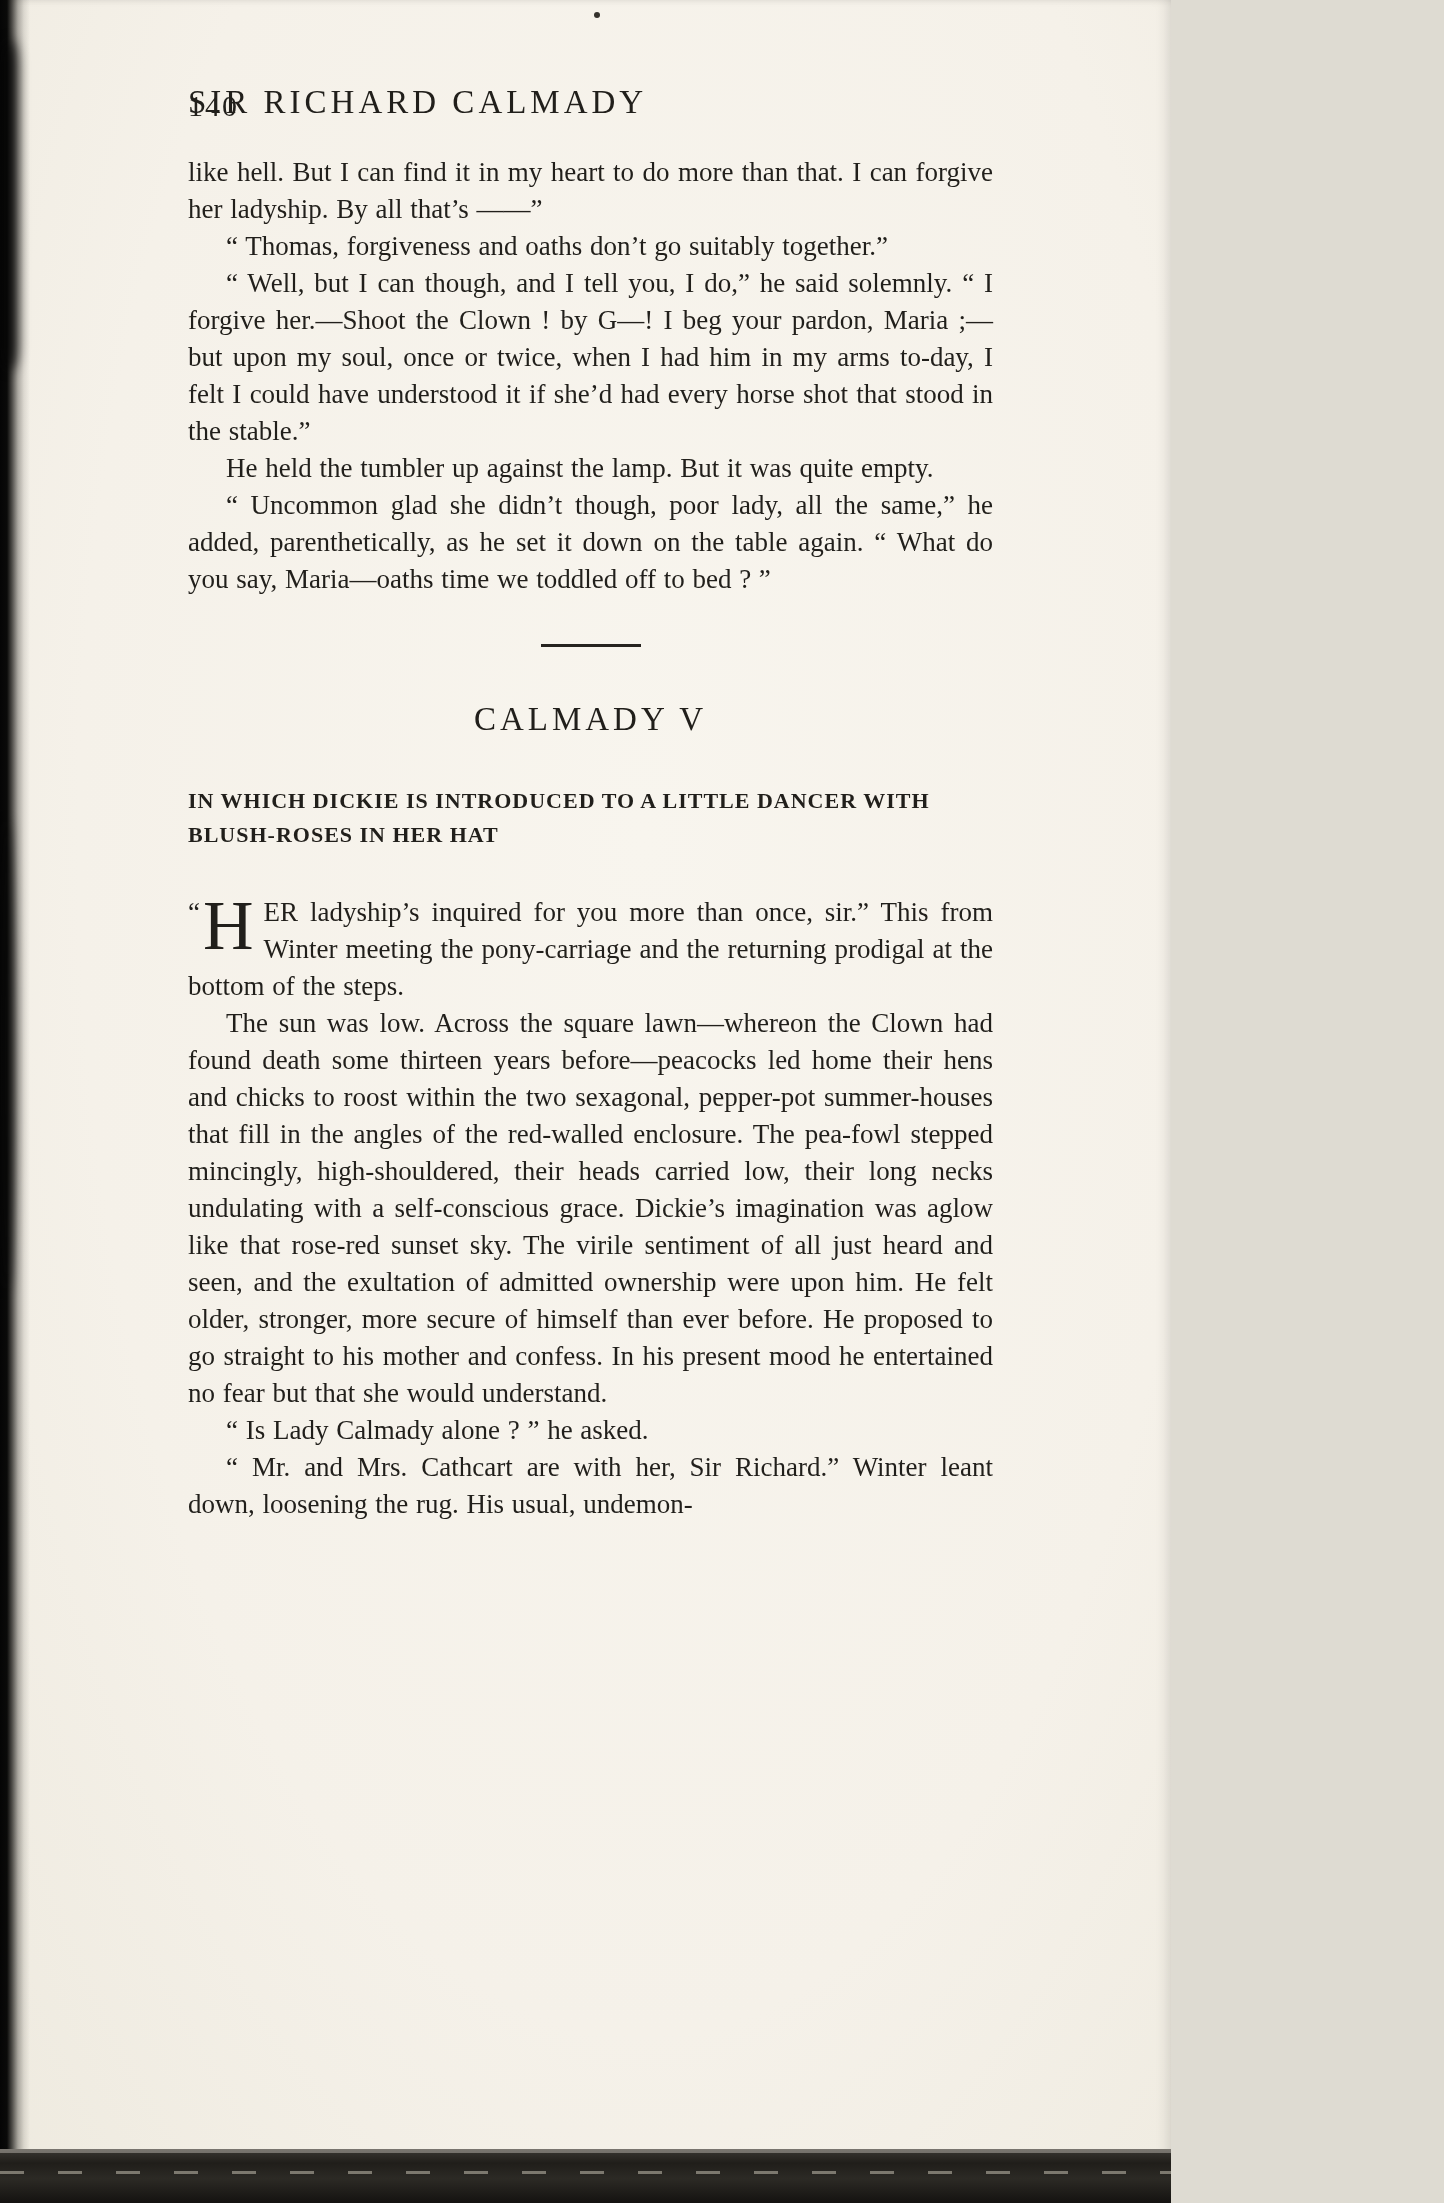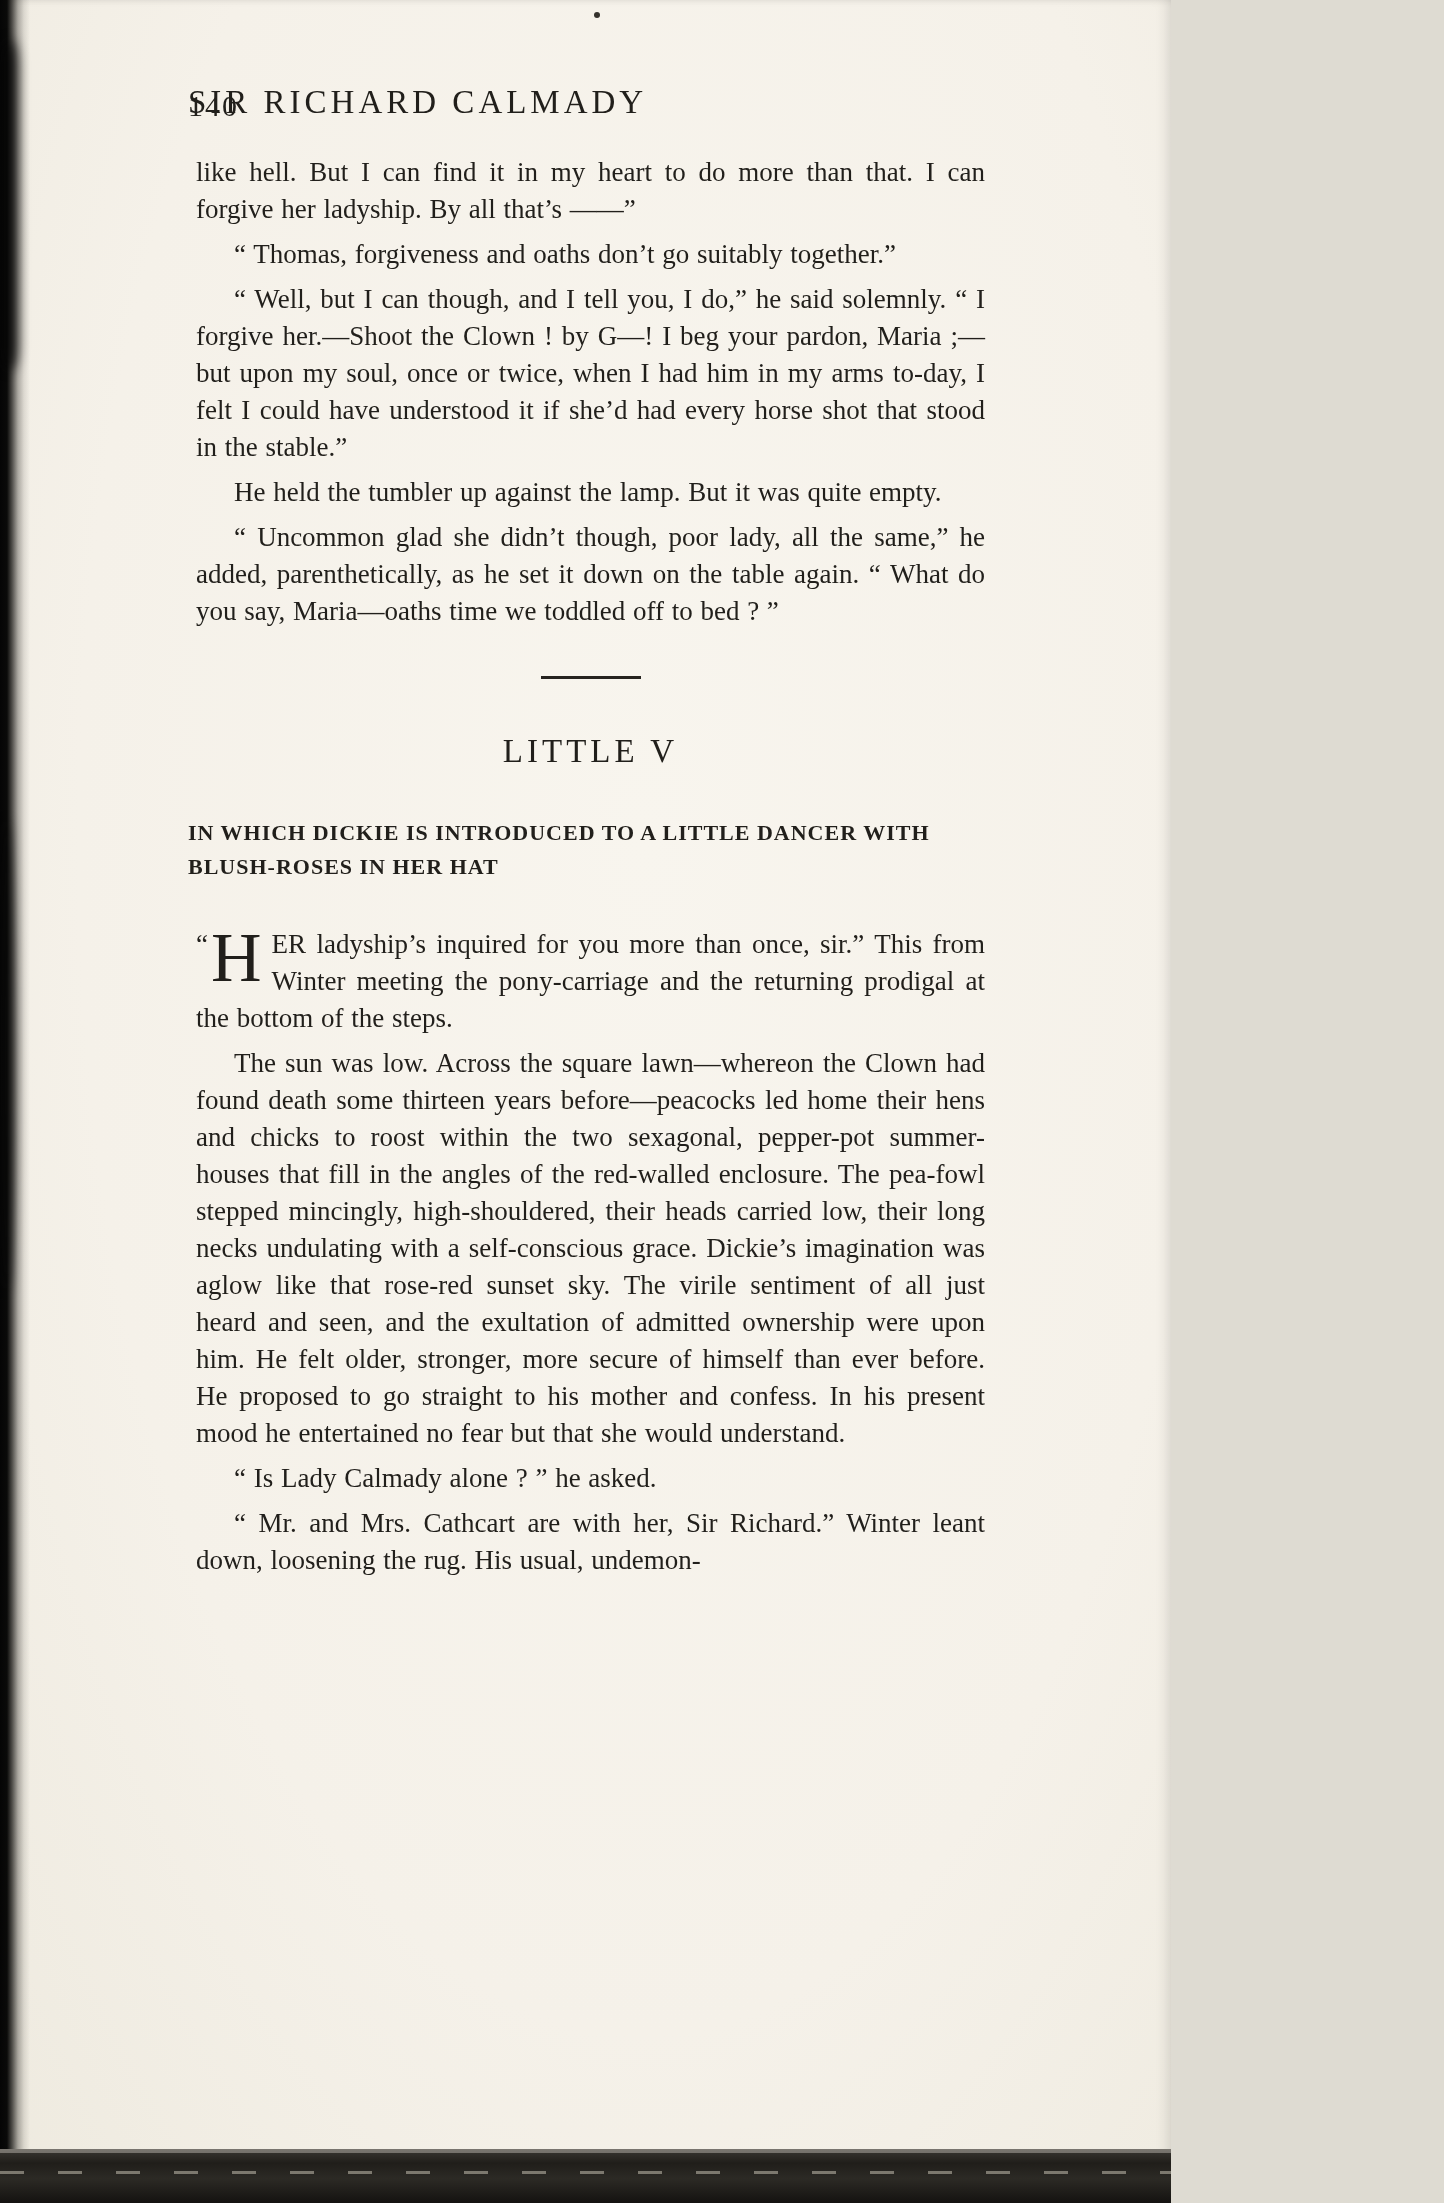--- a/index.html
+++ b/index.html
@@ -101,21 +101,21 @@
   .running-title {
     display: block;
     text-align: left;
     font-size: 33px;
     letter-spacing: 4px;
     white-space: nowrap;
   }
 
   .text-block { }
   .para {
-    margin: 8px;
+    margin: 0;
     text-align: justify;
     font-size: 27px;
     line-height: 37px;
     word-spacing: 1px;
   }
   .para.indented { text-indent: 38px; }
 
   .section-divider {
     width: 100px;
     border: none;
@@ -180,21 +180,21 @@
     <div class="text-block section-1">
         <p class="para">like hell.  But I can find it in my heart to do more than that.  I can forgive her ladyship.  By all that’s ——”</p>
         <p class="para indented">“ Thomas, forgiveness and oaths don’t go suitably together.”</p>
         <p class="para indented">“ Well, but I can though, and I tell you, I do,” he said solemnly.  “ I forgive her.—Shoot the Clown !  by G—!  I beg your pardon, Maria ;—but upon my soul, once or twice, when I had him in my arms to-day, I felt I could have understood it if she’d had every horse shot that stood in the stable.”</p>
         <p class="para indented">He held the tumbler up against the lamp.  But it was quite empty.</p>
         <p class="para indented">“ Uncommon glad she didn’t though, poor lady, all the same,” he added, parenthetically, as he set it down on the table again.  “ What do you say, Maria—oaths time we toddled off to bed ? ”</p>
       </div>
 
     <hr class="section-divider">
 
-    <h2 class="chapter-title">LITTLE V</h2>
+    <h2 class="chapter-title">CALMADY V</h2>
 
     <div class="chapter-subtitle">
       <div>IN WHICH DICKIE IS INTRODUCED TO A LITTLE DANCER WITH</div>
       <div>BLUSH-ROSES IN HER HAT</div>
     </div>
 
     <div class="text-block section-2">
       <p class="para drop-para">
         <span class="drop-wrap">
             <span class="open-quote">“</span>

